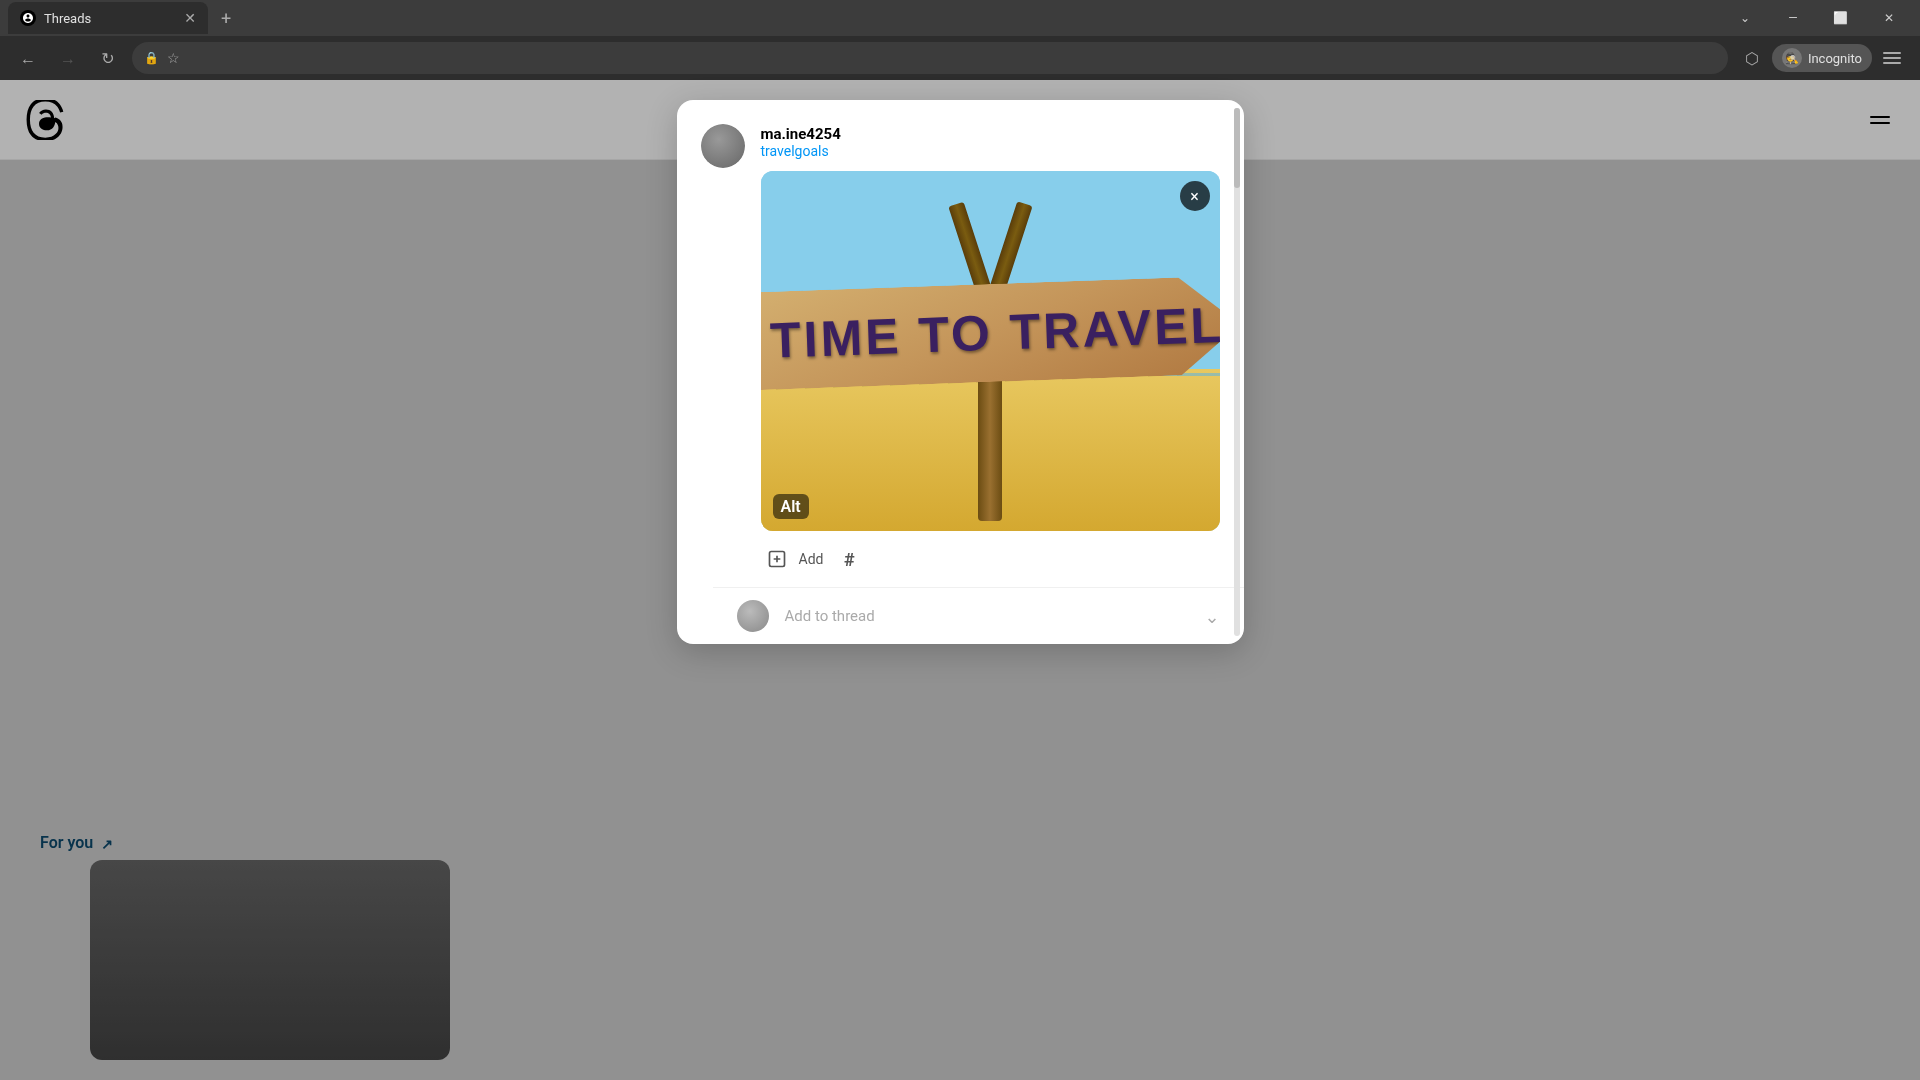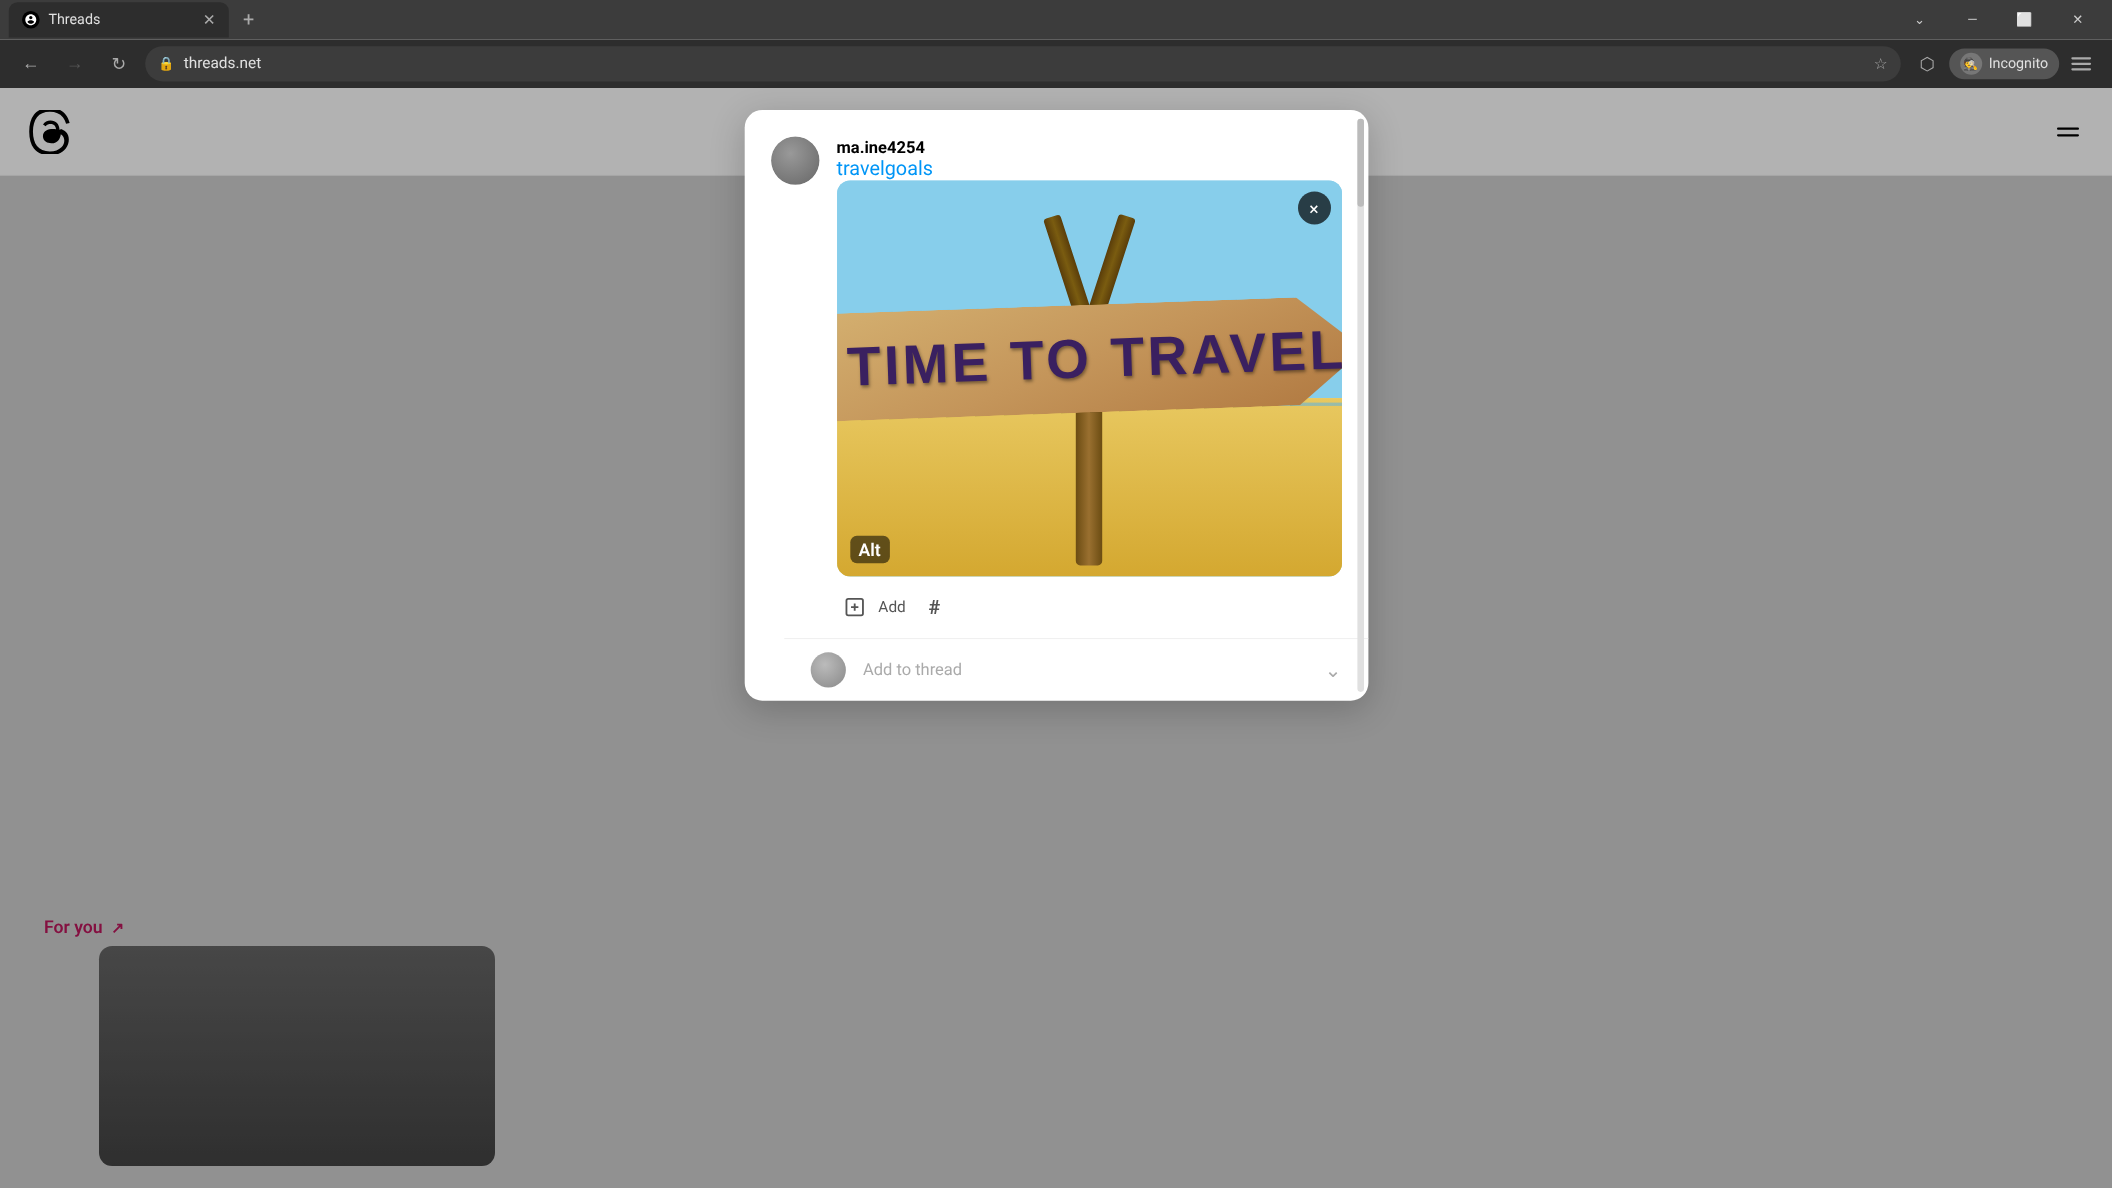--- a/index.html
+++ b/index.html
@@ -282,24 +282,25 @@
     .composer-content {
       flex: 1;
     }
     .composer-username {
       font-size: 15px;
       font-weight: 700;
       color: #000;
       margin-bottom: 2px;
     }
     .composer-tag {
-      font-size: 18px;
+      font-size: 14px;
       color: #0095f6;
       text-decoration: none;
       display: block;
+      margin-bottom: 12px;
     }
     .composer-image {
       width: 100%;
       border-radius: 12px;
       overflow: hidden;
       position: relative;
       background: #87CEEB;
     }
     .travel-image {
       width: 100%;
@@ -431,21 +432,21 @@
       display: flex;
       flex-direction: column;
       gap: 8px;
     }
     .for-you-label {
       display: flex;
       align-items: flex-end;
       gap: 8px;
       font-size: 16px;
       font-weight: 600;
-      color: #be185d;
+      color: #0c4a6e;
     }
     .bg-post-image {
       width: 360px;
       height: 200px;
       background: linear-gradient(180deg, #666 0%, #444 100%);
       border-radius: 12px;
       margin-left: 50px;
     }
   </style>
 </head>
@@ -471,21 +472,20 @@
       <div class="window-control close">✕</div>
     </div>
   </div>
 
   <div class="browser-toolbar">
     <div class="nav-btn">←</div>
     <div class="nav-btn disabled">→</div>
     <div class="nav-btn">↻</div>
     <div class="address-bar">
       <span class="address-lock">🔒</span>
-      <span class="address-text">threads.net</span>
       <span class="address-star">☆</span>
     </div>
     <div class="toolbar-icons">
       <div class="toolbar-icon">⬡</div>
       <div class="incognito-badge">
         <div class="incognito-icon">🕵</div>
         <span>Incognito</span>
       </div>
       <div class="toolbar-menu">
         <span></span>

